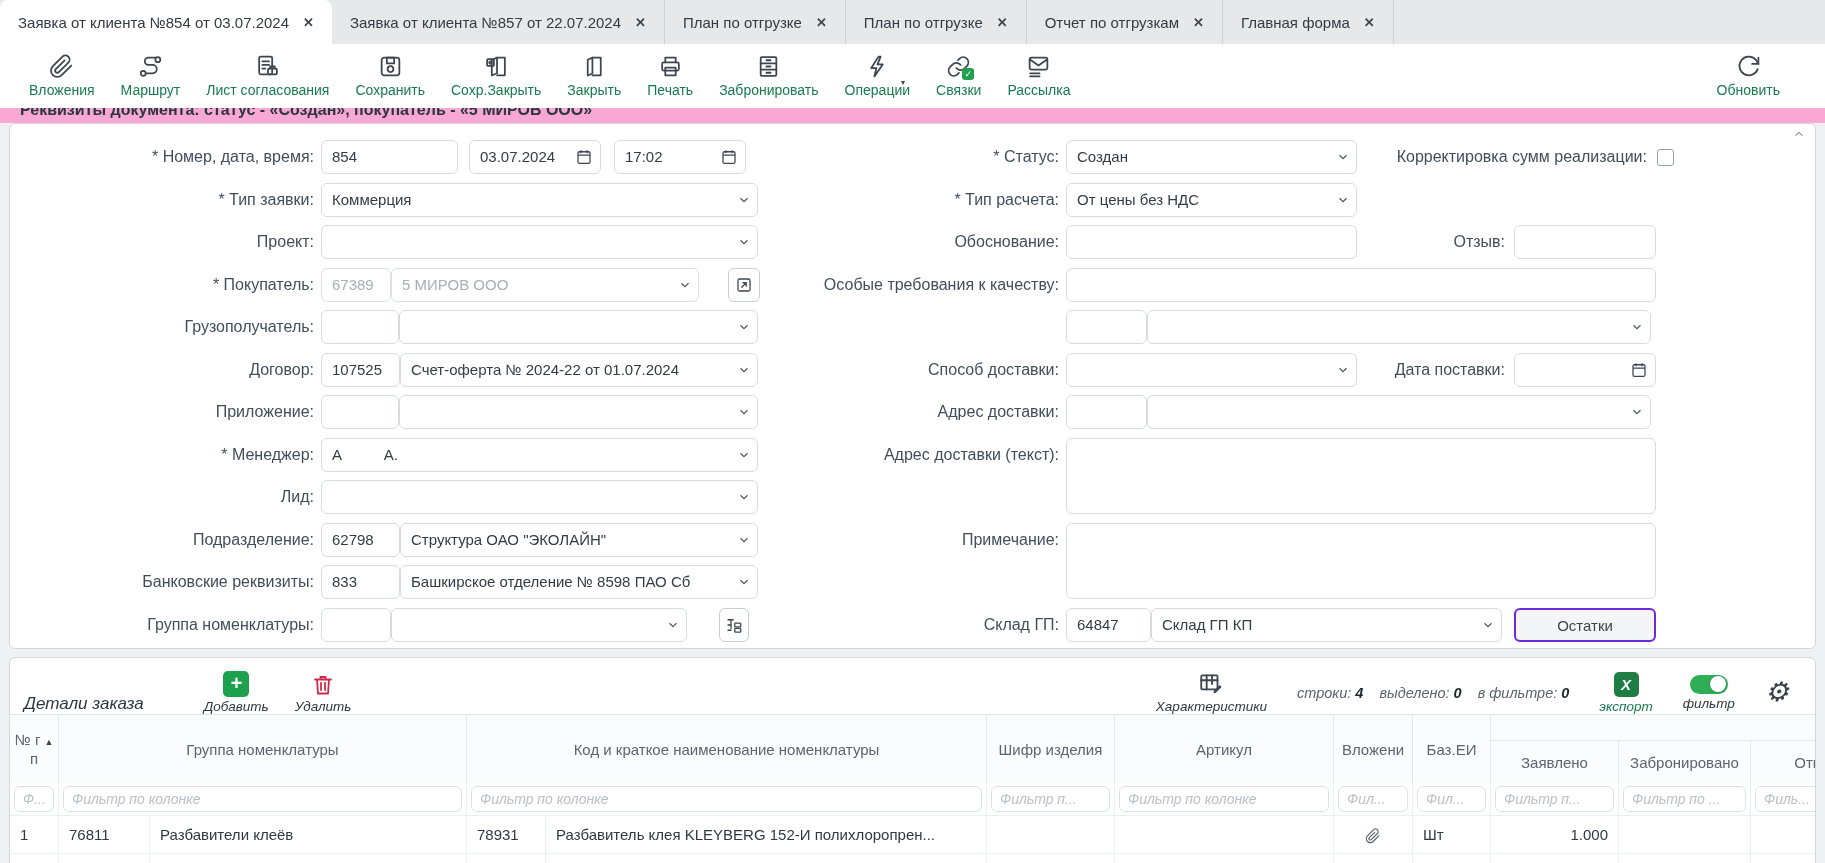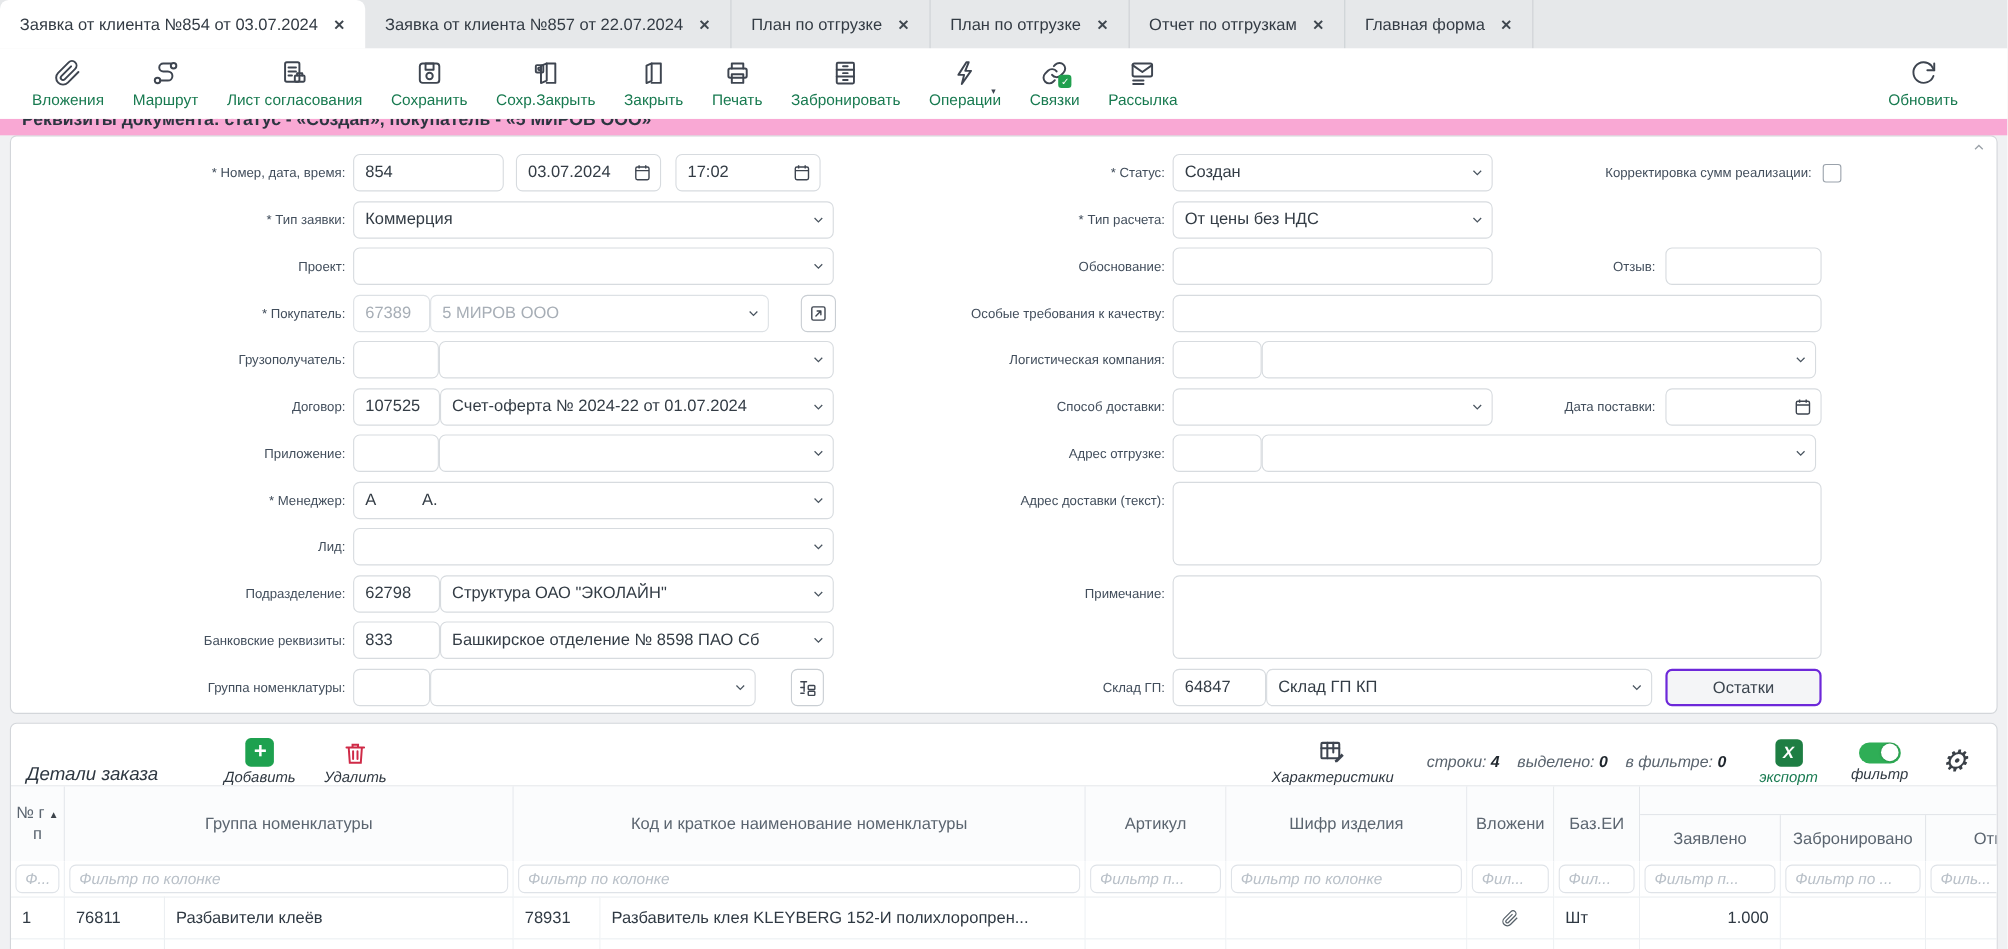--- a/index.html
+++ b/index.html
@@ -20,21 +20,21 @@
   .tb-refresh{margin-left:auto;margin-right:32px;}
   
   .doc-strip{height:15px;background:#f9a8d4;overflow:hidden;padding:0 20px;position:relative;z-index:2;}
   .doc-header{font-size:16px;font-weight:bold;color:#2c3540;margin-top:-7px;white-space:nowrap;}
   
   .content{padding:0 9px;}
   .panel{background:#fff;border:1px solid #d3d6da;border-radius:6px;position:relative;}
   .form-panel{height:526px;}
   .details-panel{margin-top:8px;height:230px;overflow:hidden;}
   
-  .lbl{position:absolute;height:34px;line-height:34px;font-size:12px;color:#424e5c;text-align:right;white-space:nowrap;}
+  .lbl{position:absolute;height:34px;line-height:34px;font-size:16px;color:#424e5c;text-align:right;white-space:nowrap;}
   .lbl.topal{line-height:18px;padding-top:8px;}
   .fld{position:absolute;height:34px;border:1px solid #d7dbdf;border-radius:6px;background:#fff;font-size:15px;color:#333c45;line-height:32px;padding:0 10px;white-space:nowrap;overflow:hidden;}
   .fld.pre{white-space:pre;}
   .fld.dis{color:#a7aeb6;border-color:#dde1e5;}
   .sel{padding-right:24px;}
   .chev{position:absolute;right:6px;top:9px;width:14px;height:14px;stroke:#4a5560;fill:none;stroke-width:2;}
   .cal{position:absolute;right:7px;top:7px;width:18px;height:18px;stroke:#3e4550;fill:none;stroke-width:1.7;}
   .area{height:76px;line-height:normal;}
   .sqbtn{position:absolute;width:32px;height:34px;border:1px solid #c9ced3;border-radius:6px;background:#fff;display:flex;align-items:center;justify-content:center;cursor:pointer;}
   .sqbtn svg{width:18px;height:18px;stroke:#3e4550;fill:none;stroke-width:1.7;stroke-linecap:round;stroke-linejoin:round;}
@@ -266,21 +266,20 @@
   <div class="lbl" style="left:700px;top:144px;width:349px">Особые требования к качеству:</div>
   <div class="fld" style="left:1056px;top:144px;width:590px"></div>
 
   <div class="lbl" style="left:4px;top:186px;width:300px">Грузополучатель:</div>
   <div class="fld" style="left:311px;top:186px;width:78px"></div>
   <div class="fld sel" style="left:389px;top:186px;width:359px">
     <svg class="chev" viewBox="0 0 24 24">
           <polyline points="6 9 12 15 18 9"></polyline>
         </svg>
       </div>
-  <div class="lbl" style="left:700px;top:186px;width:349px">Логистическая компания:</div>
   <div class="fld" style="left:1056px;top:186px;width:81px"></div>
   <div class="fld sel" style="left:1137px;top:186px;width:504px">
     <svg class="chev" viewBox="0 0 24 24">
           <polyline points="6 9 12 15 18 9"></polyline>
         </svg>
       </div>
 
   <div class="lbl" style="left:4px;top:229px;width:300px">Договор:</div>
   <div class="fld" style="left:311px;top:229px;width:79px">107525</div>
   <div class="fld sel" style="left:390px;top:229px;width:358px"><span>Счет-оферта № 2024-22 от 01.07.2024</span>
@@ -301,21 +300,21 @@
         </svg>
       </div>
 
   <div class="lbl" style="left:4px;top:271px;width:300px">Приложение:</div>
   <div class="fld" style="left:311px;top:271px;width:78px"></div>
   <div class="fld sel" style="left:389px;top:271px;width:359px">
     <svg class="chev" viewBox="0 0 24 24">
           <polyline points="6 9 12 15 18 9"></polyline>
         </svg>
       </div>
-  <div class="lbl" style="left:700px;top:271px;width:349px">Адрес отгрузке:</div>
+  <div class="lbl" style="left:700px;top:271px;width:349px">Адрес доставки:</div>
   <div class="fld" style="left:1056px;top:271px;width:81px"></div>
   <div class="fld sel" style="left:1137px;top:271px;width:504px">
     <svg class="chev" viewBox="0 0 24 24">
           <polyline points="6 9 12 15 18 9"></polyline>
         </svg>
       </div>
 
   <div class="lbl" style="left:4px;top:314px;width:300px">* Менеджер:</div>
   <div class="fld sel pre" style="left:311px;top:314px;width:437px"><span style="white-space:pre">А          А.</span>
     <svg class="chev" viewBox="0 0 24 24">
@@ -413,22 +412,22 @@
   </div>
 
   <div class="tbl">
 
     <div class="th th-num">
       <div><span>№ г</span><span class="sort">▲</span></div>
       <div>п</div>
     </div>
     <div class="th" style="grid-column:2/4">Группа номенклатуры</div>
     <div class="th" style="grid-column:4/6">Код и краткое наименование номенклатуры</div>
+    <div class="th">Шифр изделия</div>
     <div class="th">Артикул</div>
-    <div class="th">Шифр изделия</div>
     <div class="th">Вложени</div>
     <div class="th">Баз.ЕИ</div>
     <div class="thgroup">
       <div class="gh">Кол</div>
       <div class="gh-cols">
         <div class="th-sub" style="width:128px">Заявлено</div>
         <div class="th-sub" style="width:132px">Забронировано</div>
         <div class="th-sub" style="width:120px">Отгр</div>
       </div>
     </div>

